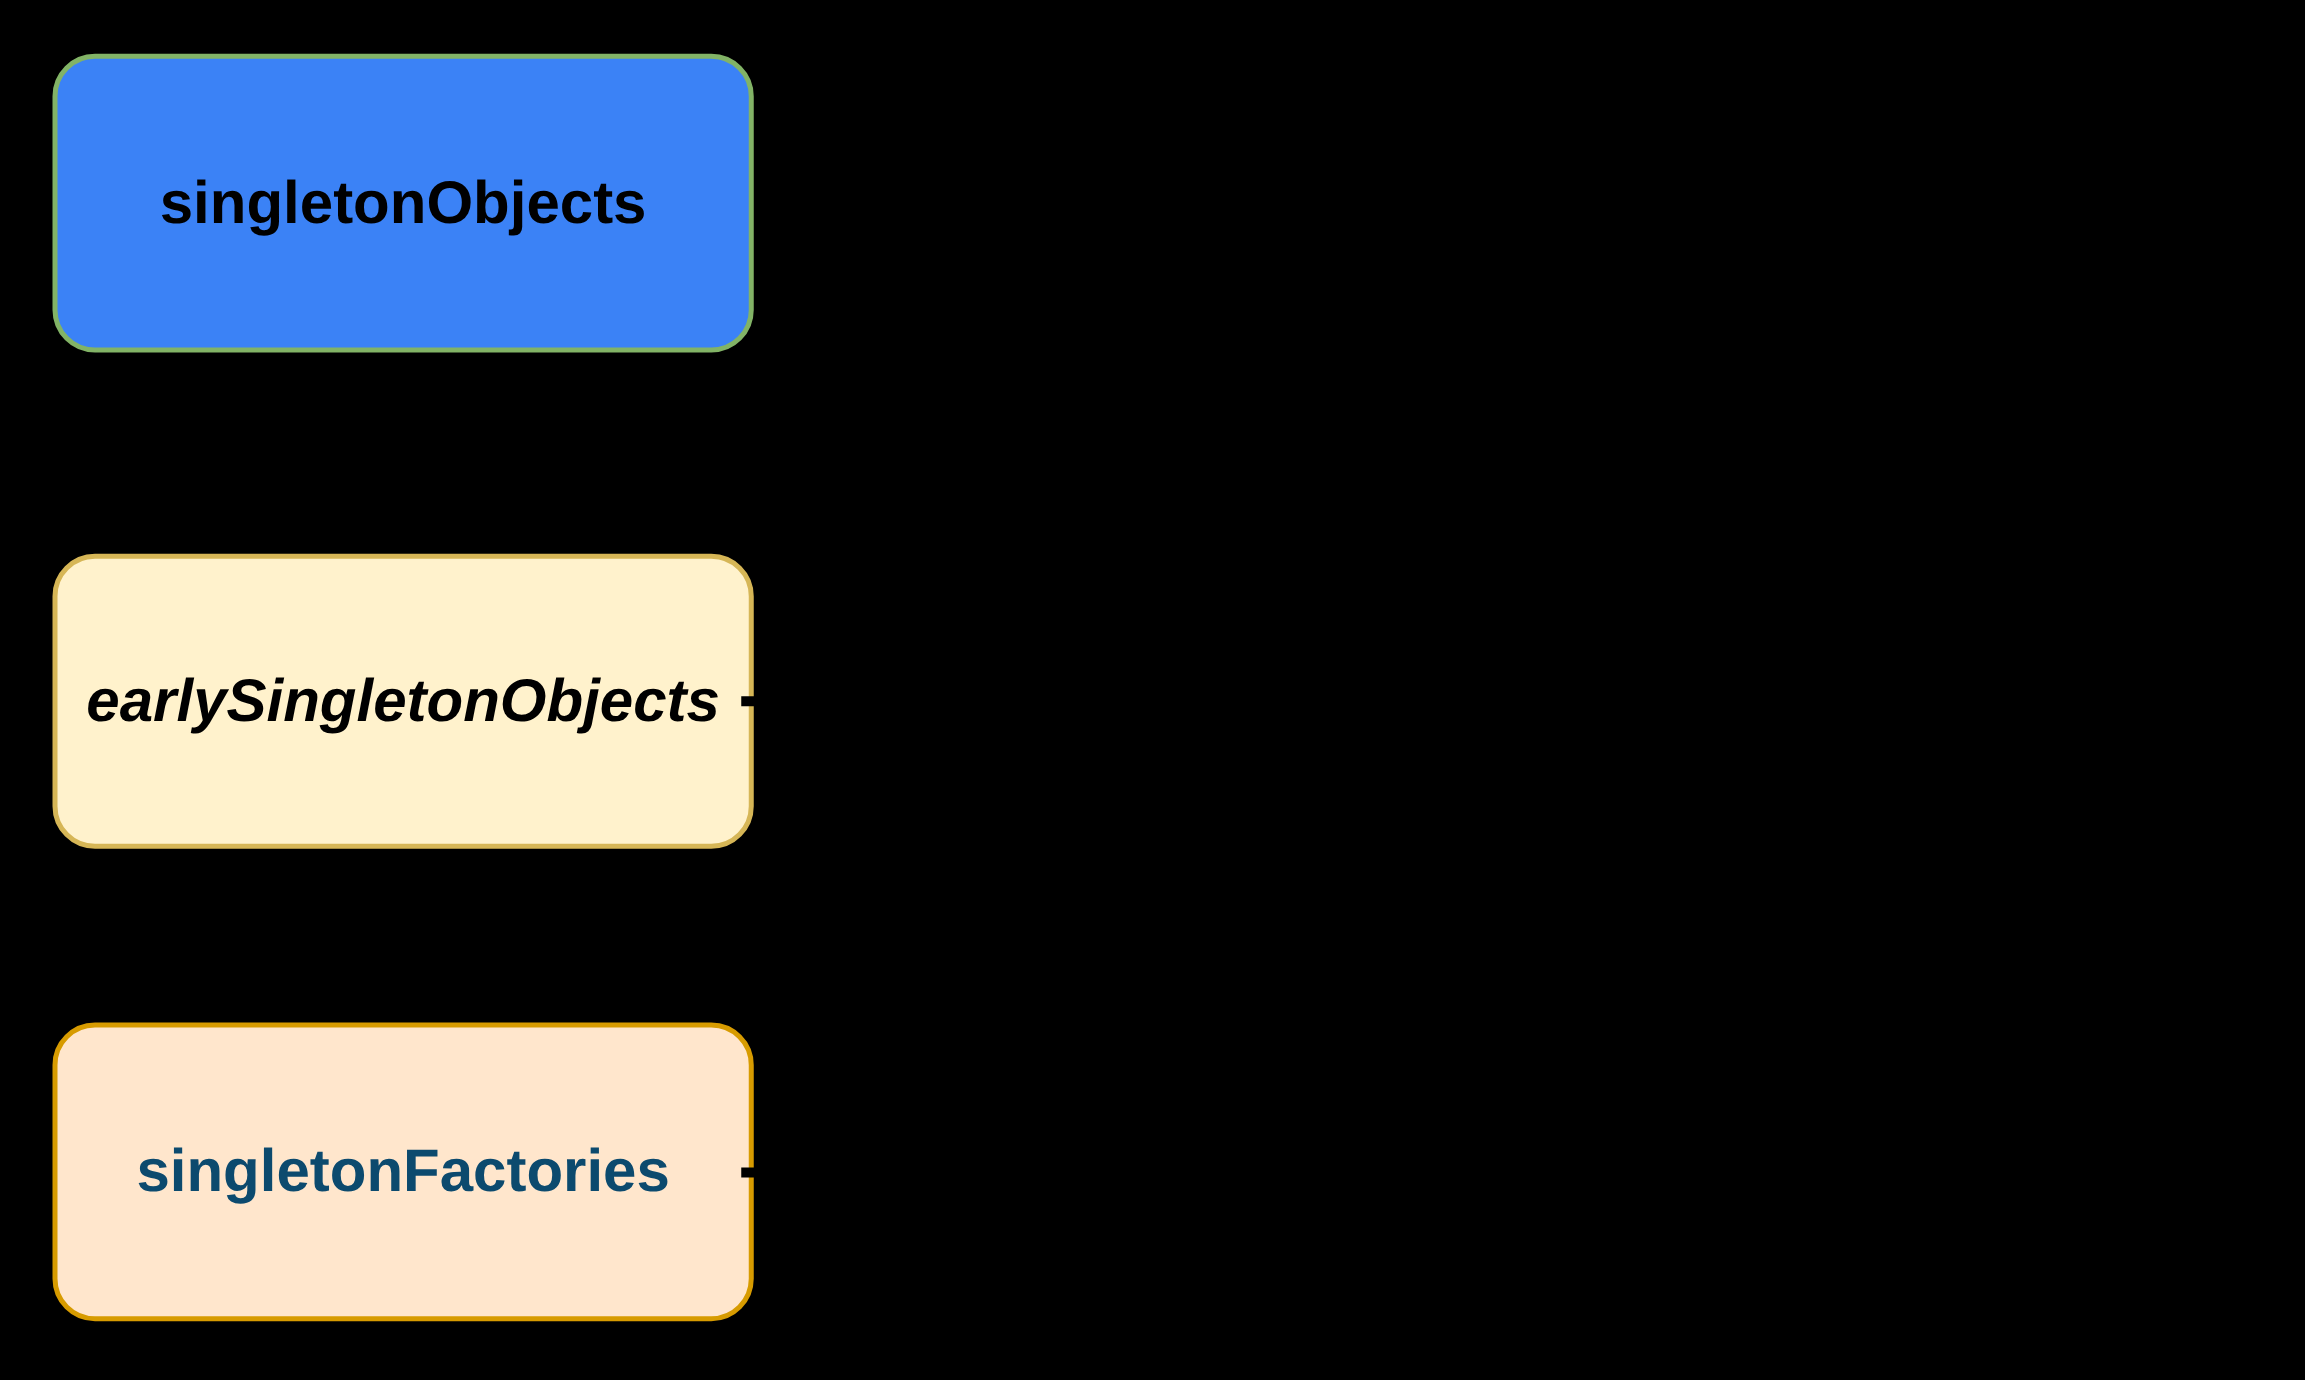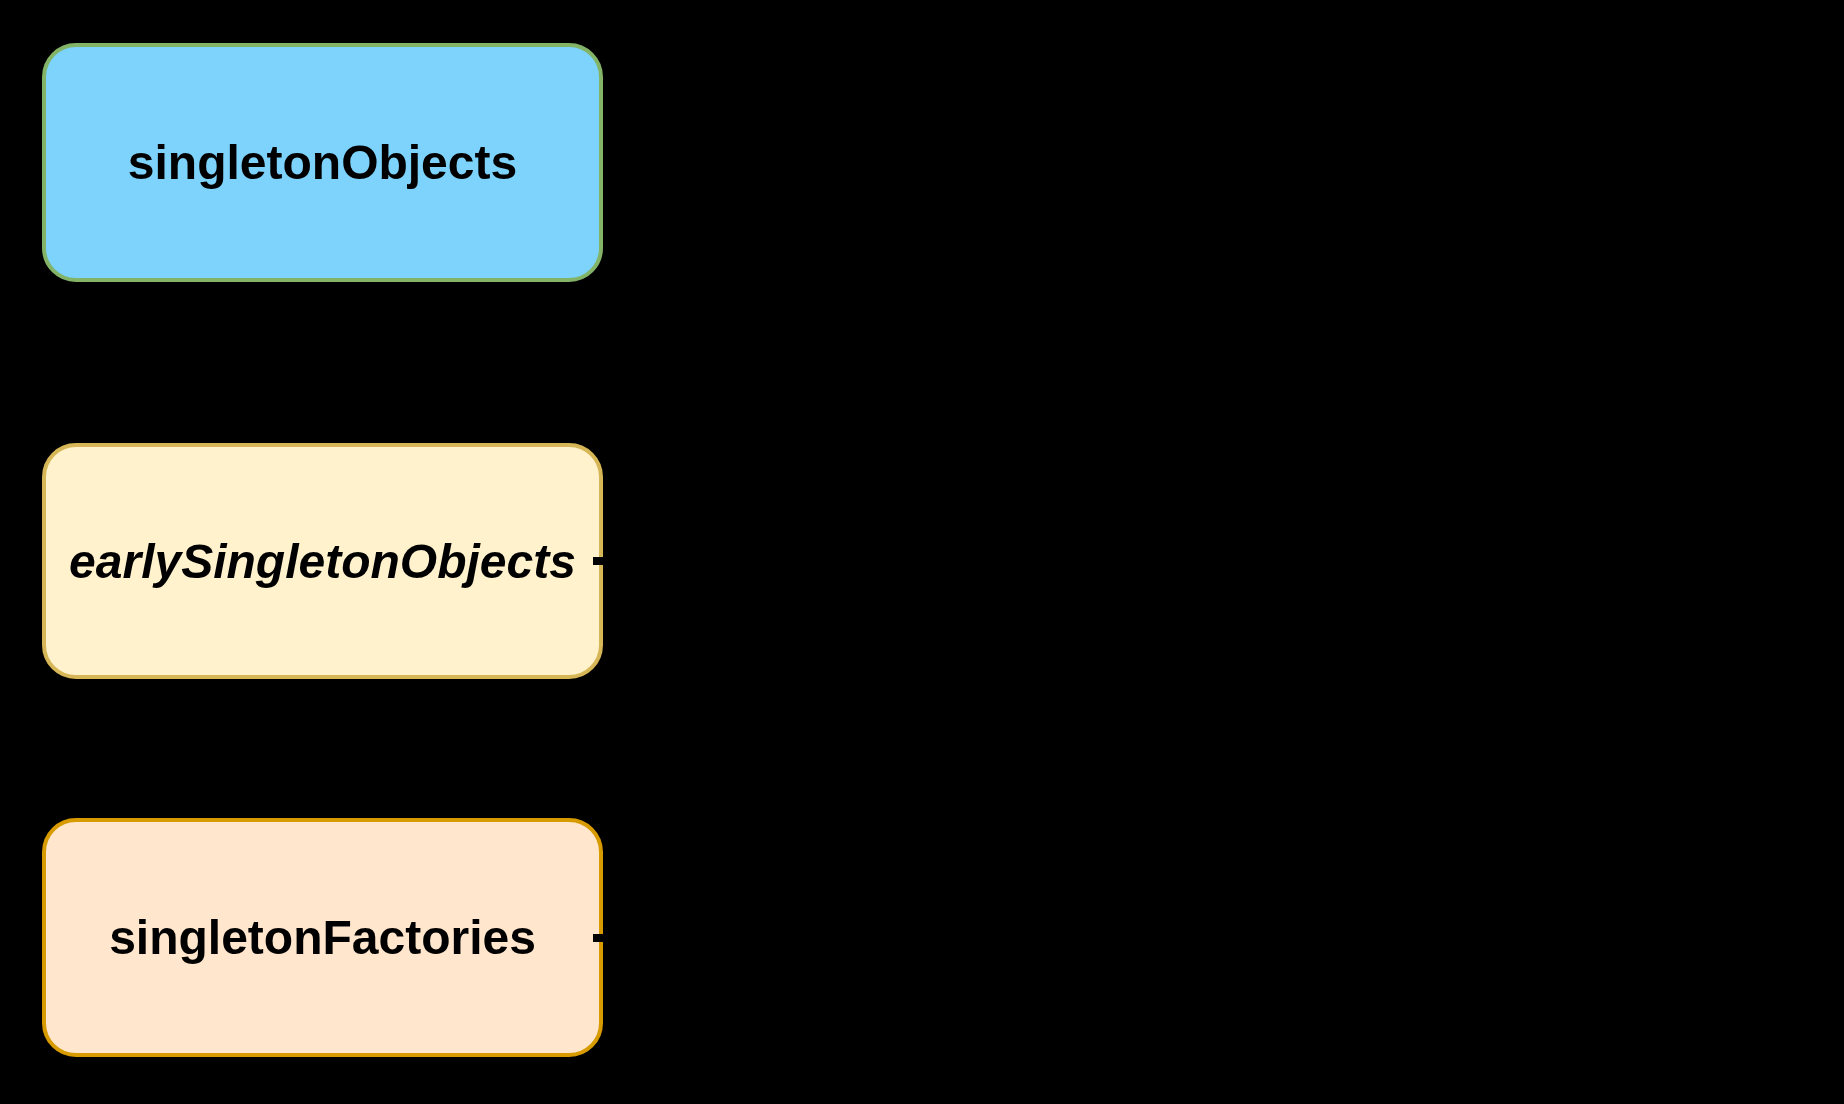--- a/index.html
+++ b/index.html
@@ -48,28 +48,28 @@
     background: #000000;
     display: none;
   }
   .stub.visible { display: block; }
 </style>
 </head>
 <body>
 
 <div class="canvas">
 
-  <div class="node node-0" style="background: #7dd3fc; border-color: rgb(130, 179, 102);">
+  <div class="node node-0" style="background: #3b82f6; border-color: rgb(130, 179, 102);">
     <span class="node-label" style="color: rgb(0, 0, 0);">singletonObjects</span>
 
   </div>
 
   <div class="node node-1" style="background: rgb(255, 242, 204); border-color: rgb(214, 182, 86);">
     <span class="node-label" style="color: rgb(0, 0, 0);">earlySingletonObjects</span>
     <span class="stub visible"></span>
   </div>
 
   <div class="node node-2" style="background: rgb(255, 230, 204); border-color: rgb(215, 155, 0);">
-    <span class="node-label" style="color: #000000;">singletonFactories</span>
+    <span class="node-label" style="color: #0c4a6e;">singletonFactories</span>
     <span class="stub visible"></span>
   </div>
 
 </div>
 
 </body></html>

